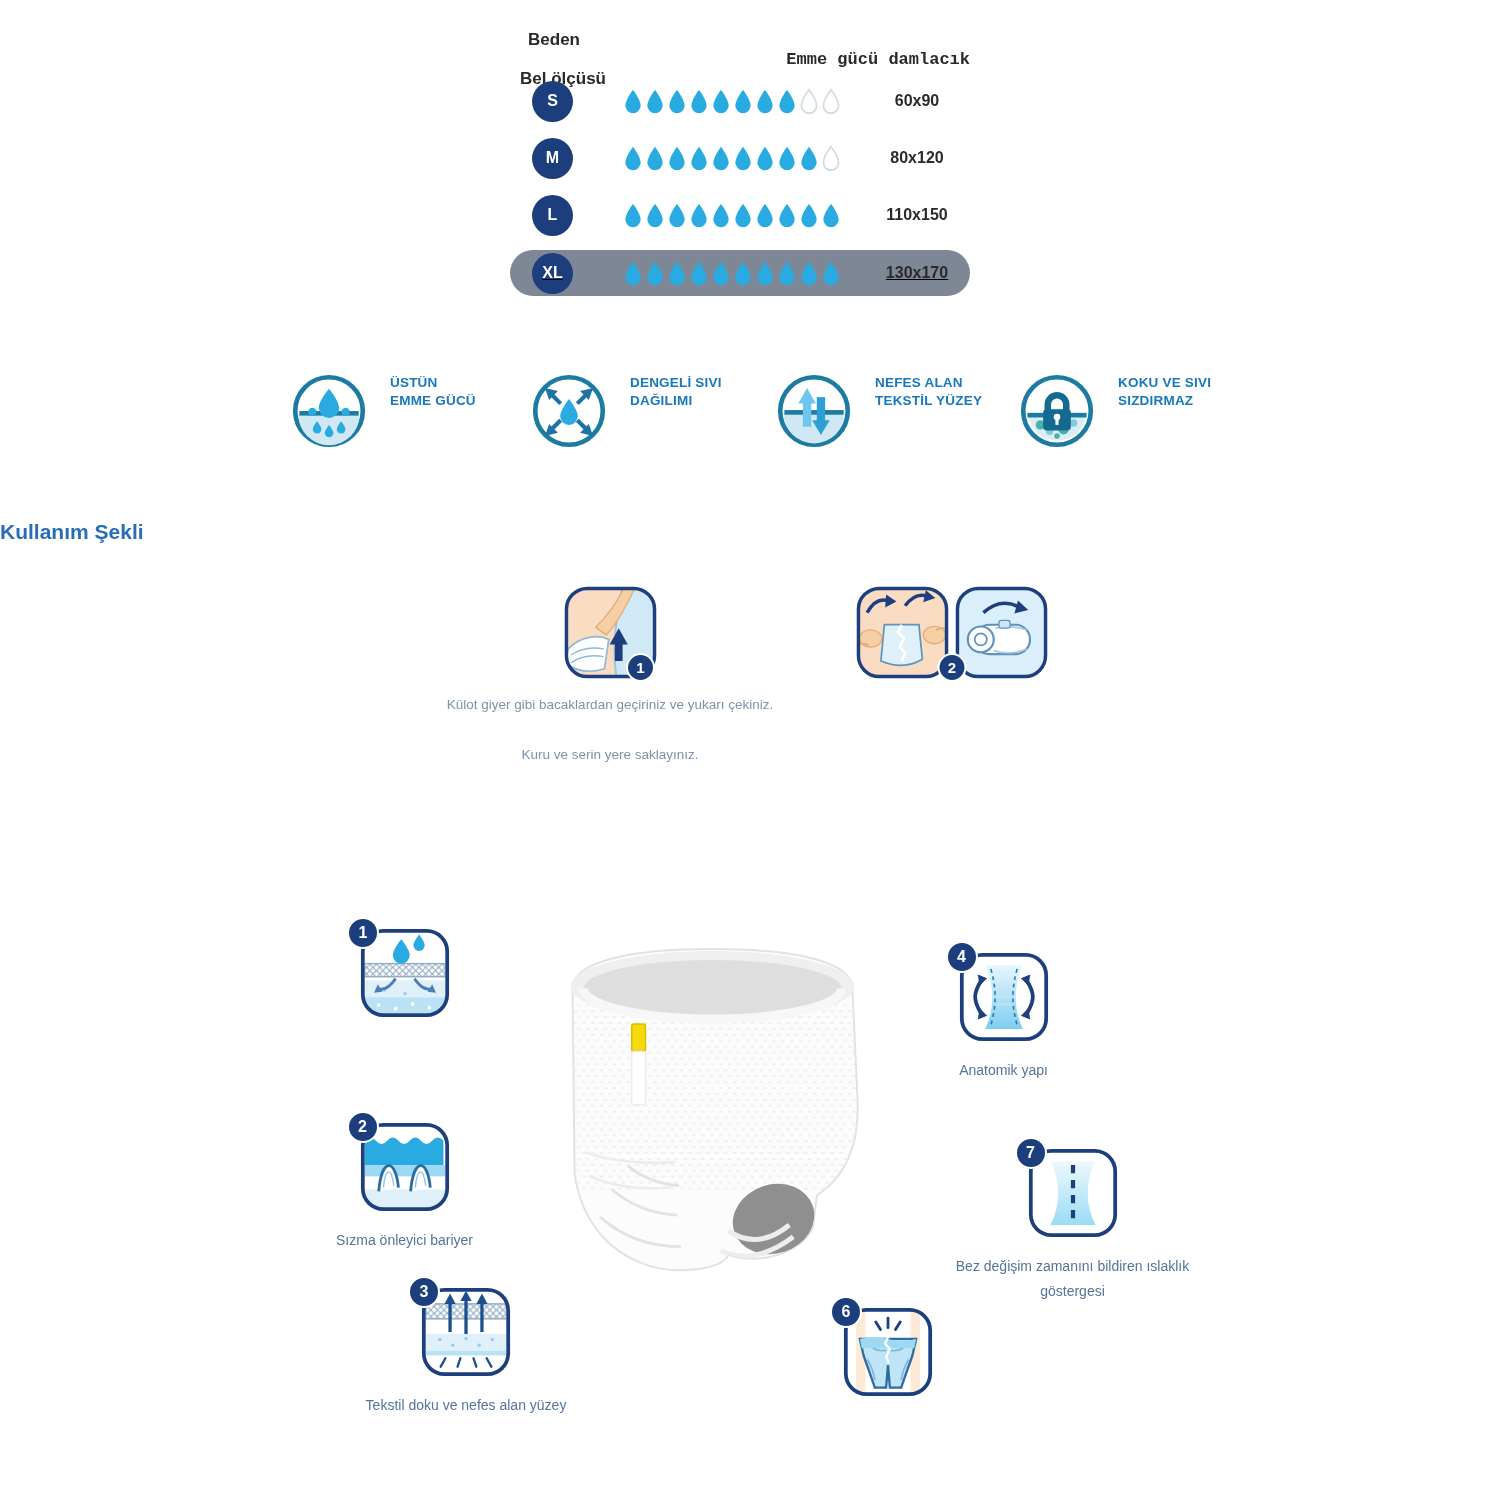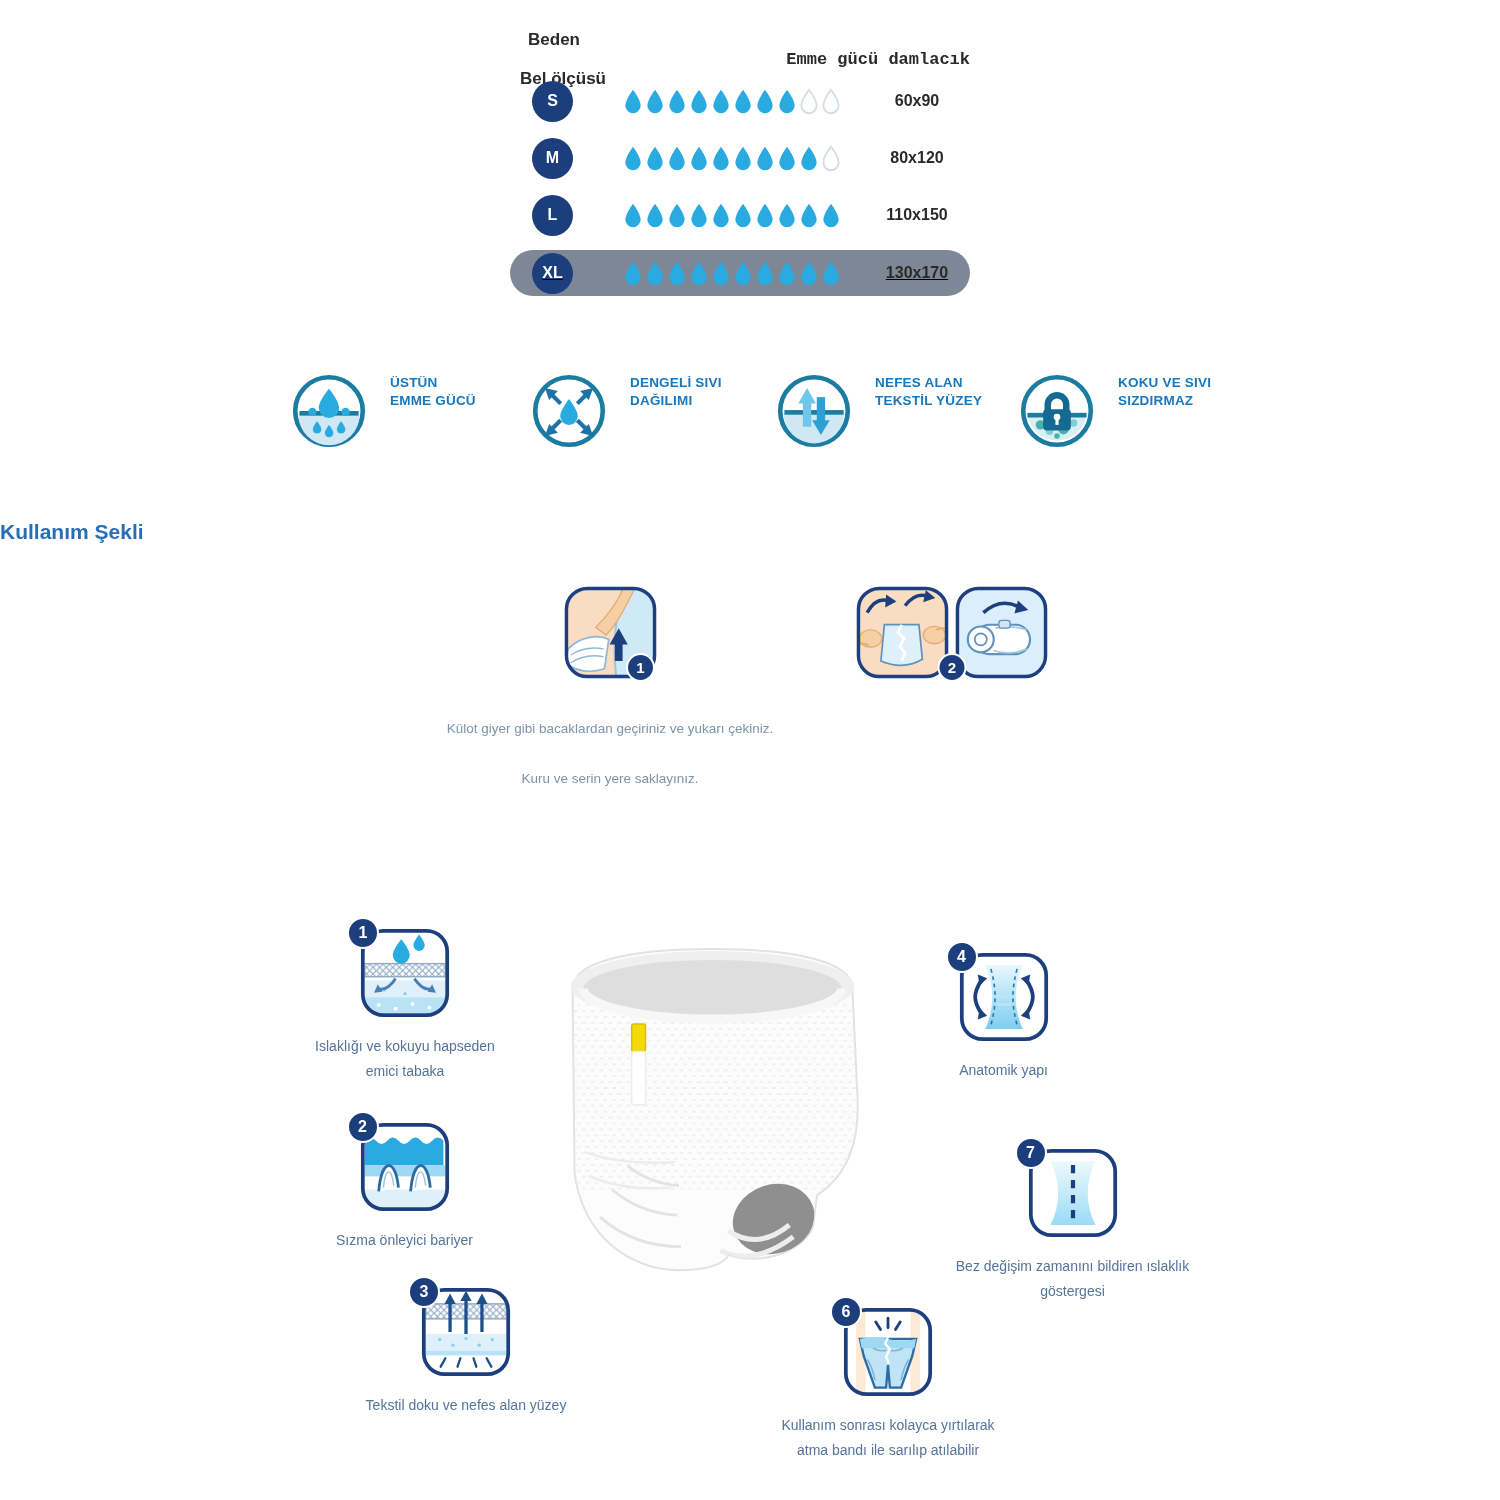--- a/index.html
+++ b/index.html
@@ -29,21 +29,21 @@
   .usage-heading{position:absolute;top:520px;left:0;width:1500px;text-align:left;
                  font-size:21px;font-weight:700;color:var(--heading-blue);}
   .step{position:absolute;top:585px;width:330px;}
   #step1{left:445px;} #step2{left:787px;}
   .step-icons{position:relative;display:flex;justify-content:center;gap:4px;}
   .step-badge{position:absolute;width:29px;height:29px;border-radius:50%;background:var(--navy);
               border:2.5px solid #fff;color:#fff;font-weight:700;font-size:15px;
               display:flex;align-items:center;justify-content:center;box-sizing:border-box;}
   #step1 .step-badge{bottom:2px;left:calc(50% + 16px);}
   #step2 .step-badge{bottom:2px;left:50%;transform:translateX(-50%);}
-  .step-text{margin-top:32px;}
+  .step-text{margin-top:8px;}
   .step-text p{margin:0 0 24px;font-size:13.5px;line-height:1.95;color:var(--body-text);text-align:center;}
 
   
   .pfeature{position:absolute;text-align:center;}
   .pf-iconwrap{position:relative;display:inline-block;}
   .pf-badge{position:absolute;top:-11px;left:-13px;width:32px;height:32px;border-radius:50%;
             background:var(--navy);border:2.5px solid #fff;color:#fff;font-weight:700;font-size:16px;
             display:flex;align-items:center;justify-content:center;box-sizing:border-box;z-index:2;}
   .pf-label{margin-top:12px;font-size:14px;line-height:1.8;color:var(--bottom-text);}
   #pf1{left:300px;top:928px;width:210px;}
@@ -417,21 +417,20 @@
             </g>
             <g fill="#4a7eb5">
                 <polygon points="19,60 24,68 15,69"></polygon>
                 <polygon points="77,60 81,69 72,68"></polygon>
               </g>
           </g>
           <rect x="3" y="3" width="90" height="90" rx="22" fill="none" stroke="#1d3f7e" stroke-width="4"></rect>
         </svg>
       </span>
     </span>
-    <div class="pf-label">Islaklığı ve kokuyu hapseden emici tabaka</div>
   </div>
 
   <div class="pfeature" id="pf2">
     <span class="pf-iconwrap">
       <span class="pf-badge">2</span>
       <span>
         <svg width="90" height="90" viewBox="0 0 96 96">
           <defs>
               <clipPath id="f2c">
                 <rect x="5" y="5" width="86" height="86" rx="20"></rect>
@@ -574,21 +573,20 @@
             <g stroke="#1d3f7e" stroke-width="3" stroke-linecap="round">
               <path d="M40 24 L35 16"></path>
                 <path d="M48 22 V12"></path>
                 <path d="M56 24 L61 16"></path>
             </g>
           </g>
           <rect x="3" y="3" width="90" height="90" rx="22" fill="none" stroke="#1d3f7e" stroke-width="4"></rect>
         </svg>
       </span>
     </span>
-    <div class="pf-label">Kullanım sonrası kolayca yırtılarak atma bandı ile sarılıp atılabilir</div>
   </div>
 
   <div id="product">
     <svg width="335" height="395" viewBox="0 0 340 400">
       <defs>
         <pattern id="ptex" width="9" height="12" patternUnits="userSpaceOnUse">
           <path d="M1.5 3 h4 M5.5 9 h4" stroke="#ececec" stroke-width="1.6"></path>
         </pattern>
         <clipPath id="pclip">
           <path d="M28 64 C28 36 88 24 170 24 C252 24 312 36 312 64 L317 172 C320 222 306 254 276 274 L272 306 C262 332 216 346 186 334 C182 350 128 356 96 342 C58 326 36 294 30 252 Z"></path>

